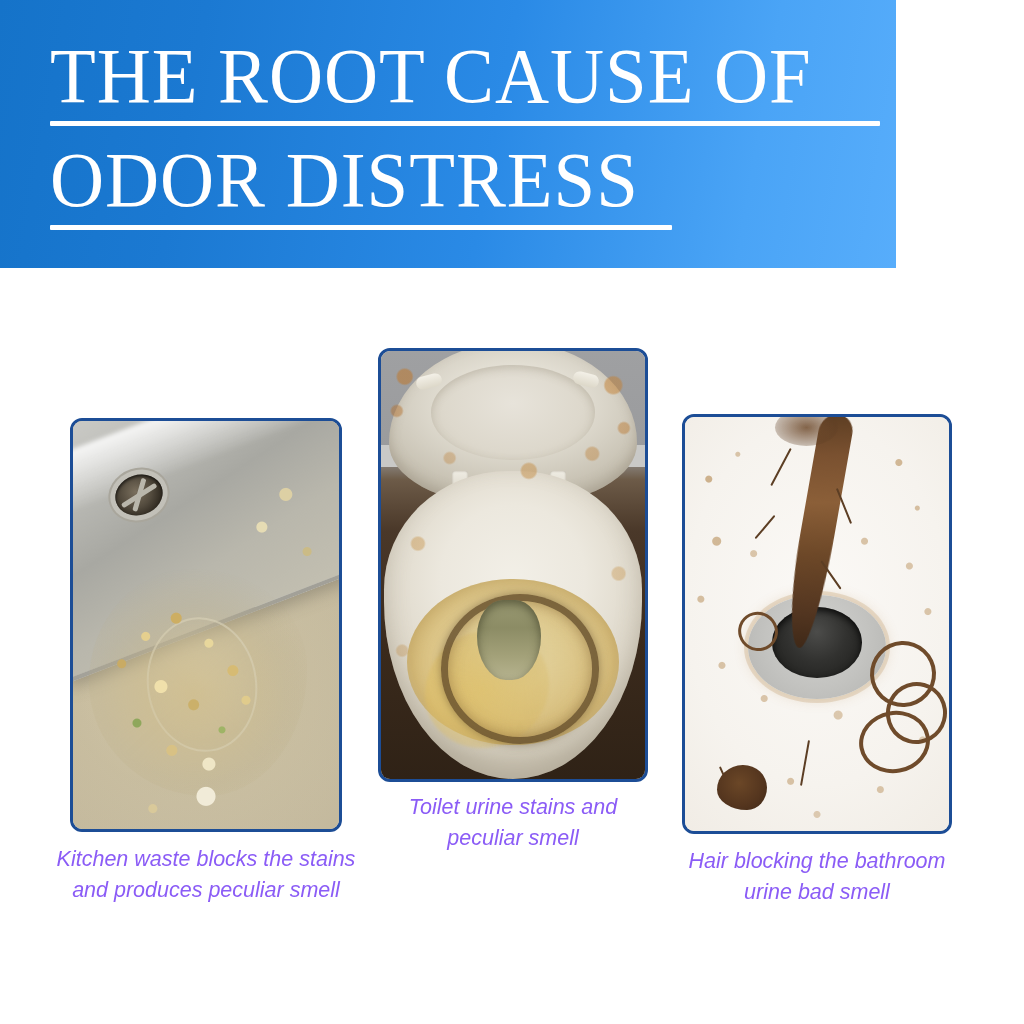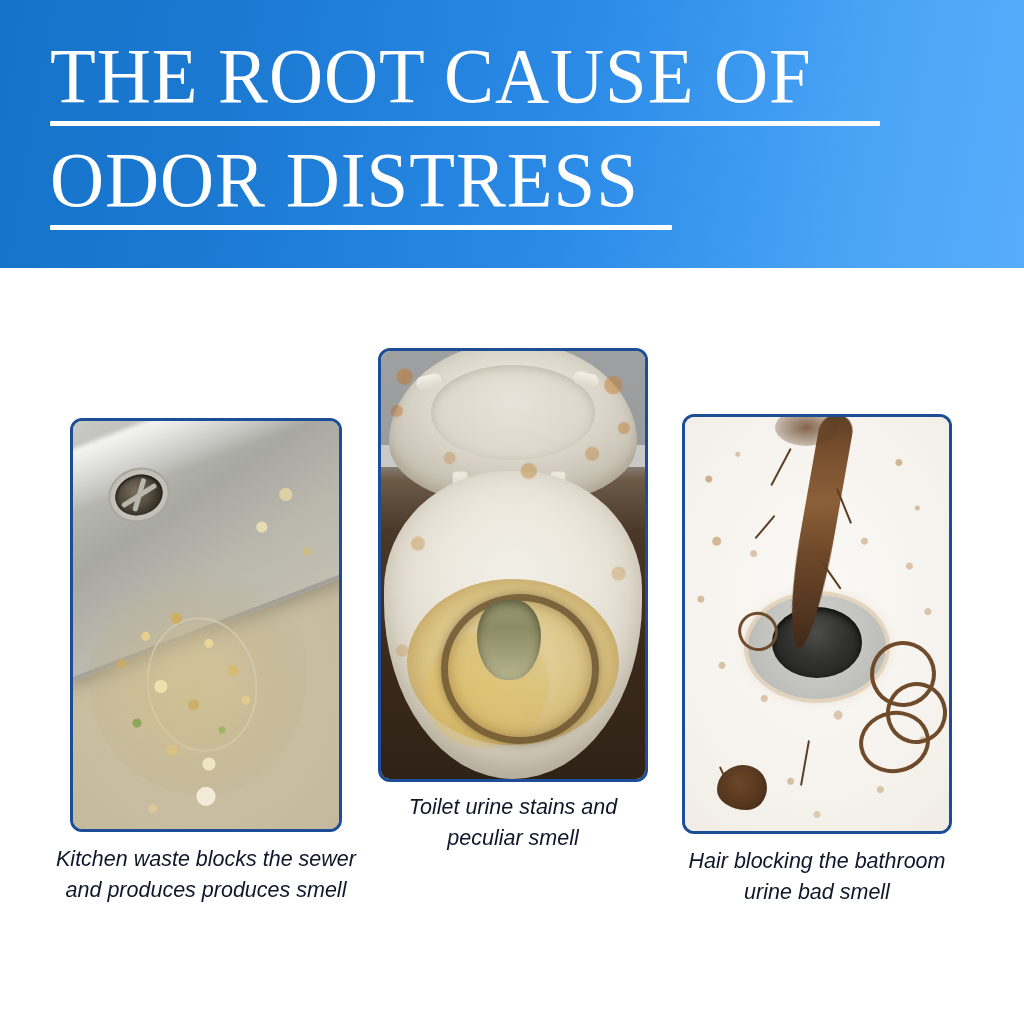--- a/index.html
+++ b/index.html
@@ -13,21 +13,21 @@
     overflow: hidden;
     font-family: "Liberation Sans", sans-serif;
     position: relative;
   }
 
   
   .header {
     position: absolute;
     left: 0;
     top: 0;
-    width: 1024px;
+    width: 896px;
     height: 268px;
     background: linear-gradient(100deg, #1573c9 0%, #1b79d2 22%, #2a8ae6 55%, #4aa4f6 83%, #57adfb 100%);
     overflow: hidden;
   }
   .title-block {
     position: absolute;
     left: 50px;
     top: 34px;
     width: 920px;
   }
@@ -74,21 +74,21 @@
     background: #e8e4da;
   }
   .card-1 { left: 70px;  top: 150px; width: 272px; height: 414px; }
   .card-2 { left: 378px; top: 80px;  width: 270px; height: 434px; }
   .card-3 { left: 682px; top: 146px; width: 270px; height: 420px; }
 
   .photo { position: absolute; inset: 0; overflow: hidden; }
 
   .caption {
     position: absolute;
-    color: #0f172a;
+    color: #8b5cf6;
     font-family: "Liberation Sans", sans-serif;
     font-style: italic;
     font-size: 21.5px;
     line-height: 31px;
     text-align: center;
   }
   .cap-1 { left: 54px;  top: 576px; width: 304px; }
   .cap-2 { left: 380px; top: 524px; width: 266px; }
   .cap-3 { left: 668px; top: 578px; width: 298px; }
 
@@ -385,21 +385,21 @@
       <div class="sink-bg"></div>
       <div class="sink-water"></div>
       <div class="sink-steel"></div>
       <div class="sink-highlight"></div>
       <div class="sink-drainhole"></div>
       <div class="sink-strainer"></div>
       <div class="sink-gunk"></div>
       <div class="sink-bits"></div>
     </div>
   </div>
-  <div class="caption cap-1">Kitchen waste blocks the sewer and produces produces smell</div>
+  <div class="caption cap-1">Kitchen waste blocks the stains and produces peculiar smell</div>
 
   <div class="card card-2">
     <div class="photo">
       <div class="toilet-bg"></div>
       <div class="toilet-wallbase"></div>
       <div class="toilet-lid">
         <div class="toilet-lid-hole"></div>
         <div class="toilet-bumper b-left"></div>
         <div class="toilet-bumper b-right"></div>
       </div>

